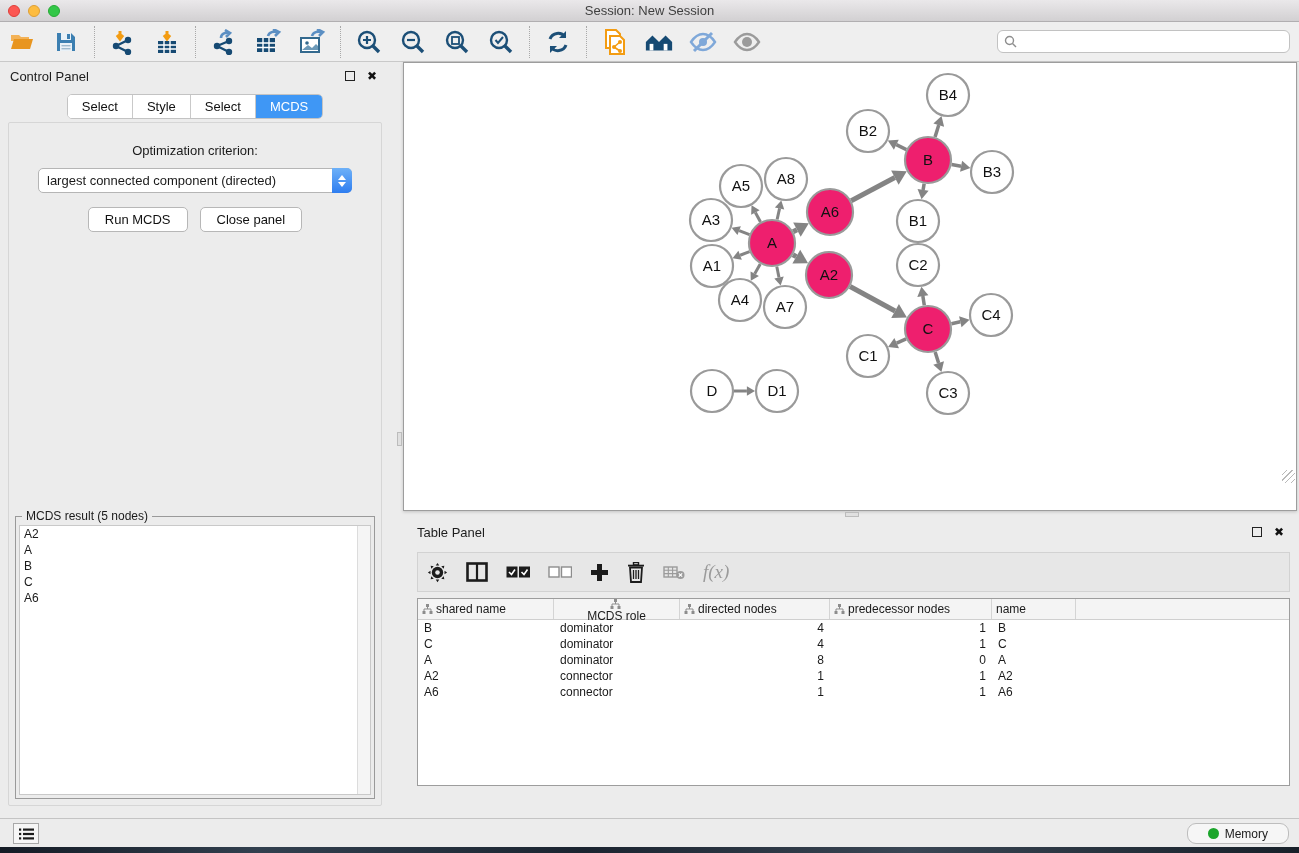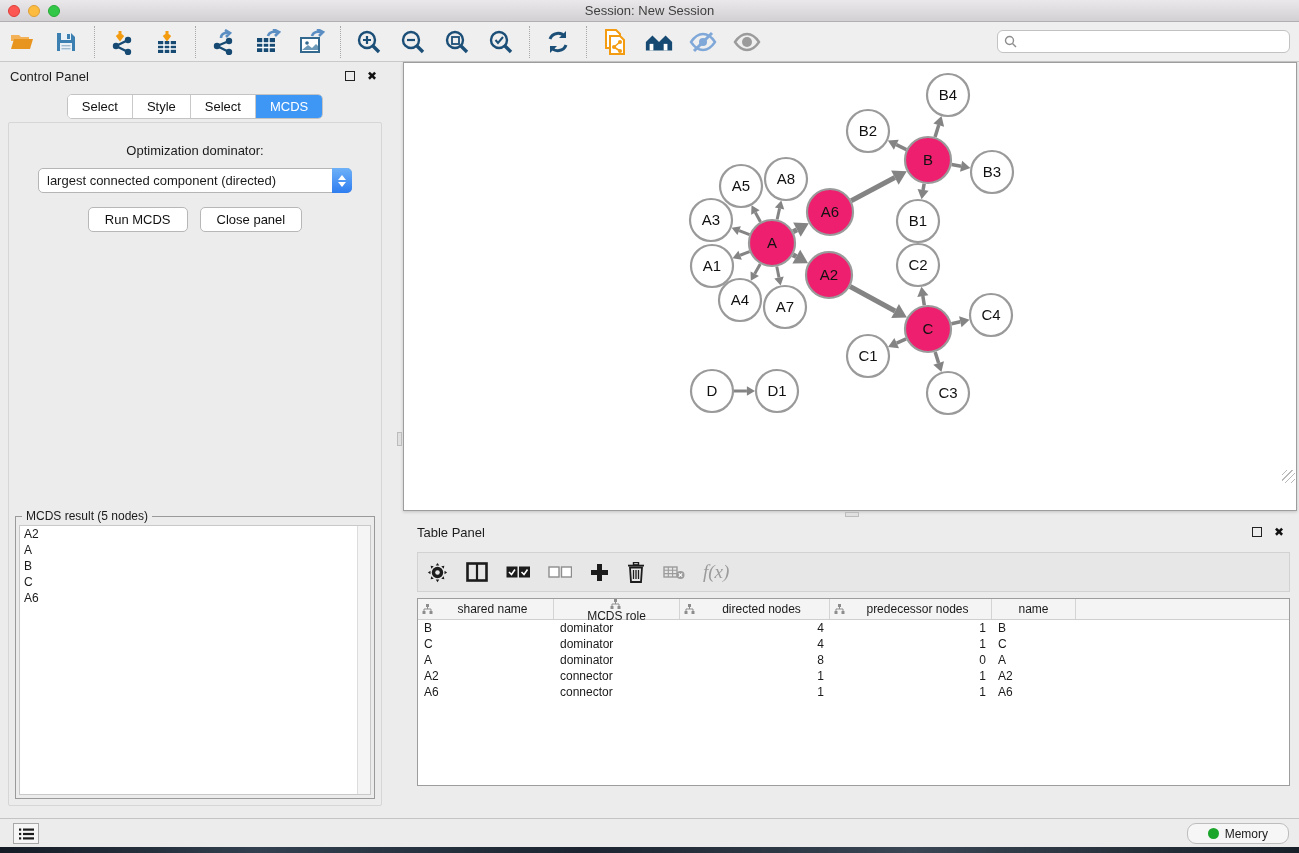--- a/index.html
+++ b/index.html
@@ -81,21 +81,21 @@
   .table-panel { position:absolute; left:403px; top:518px; width:896px; height:300px; background:#ececec; }
   .tp-toolbar { position:absolute; left:14px; right:9px; top:34px; height:40px;
     background:#e7e7e7; border:1px solid #d2d2d2; display:flex; align-items:center; }
   .tp-icon { margin:0 9px; display:flex; align-items:center; justify-content:center; color:#1c1c1c; }
   .tp-icon.disabled { color:#9b9b9b; }
   .fx { font-family:"Liberation Serif",serif; font-style:italic; font-size:19px; color:#9b9b9b; }
   .tp-table { position:absolute; left:14px; right:9px; top:80px; height:188px;
     background:#fff; border:1px solid #9d9d9d; overflow:hidden; }
   .tp-header { display:flex; height:21px; border-bottom:1px solid #cfcfcf; background:#f4f4f4; font-size:12px; }
   .tp-hcell { display:flex; align-items:center; border-right:1px solid #d4d4d4; padding:0 4px; }
-  .tp-hcell .hlabel { flex:1; text-align:center; }
+  .tp-hcell .hlabel { flex:1; }
   .tp-rows { font-size:12px; }
   .tp-row { display:flex; height:16px; line-height:16px; }
   .tp-cell { padding:0 6px; white-space:nowrap; overflow:hidden; }
   .num { text-align:right; }
   .tp-tabs { position:absolute; left:0; right:0; bottom:12px; display:flex; justify-content:center; }
 
   
   .statusbar { position:absolute; left:0; top:818px; width:100%; height:29px;
     background:#ececec; border-top:1px solid #c4c4c4; }
   .list-btn { position:absolute; left:13px; top:4px; width:26px; height:21px; background:#f6f6f6;
@@ -273,21 +273,21 @@
     </div>
     <div class="seg-tabs">
       <div class="seg" id="cp-tabs">
           <div class="seg-tab">Select</div>
           <div class="seg-tab">Style</div>
           <div class="seg-tab">Select</div>
           <div class="seg-tab selected">MCDS</div>
         </div>
     </div>
     <div class="cp-body">
-      <div class="opt-label">Optimization dominator:</div>
+      <div class="opt-label">Optimization criterion:</div>
       <div class="dropdown">
         <span class="dd-text">largest connected component (directed)</span>
         <span class="dd-stepper">
             <span class="dd-up"></span>
             <span class="dd-down"></span>
           </span>
       </div>
       <div class="cp-buttons">
         <button class="mac-btn">Run MCDS</button>
         <button class="mac-btn">Close panel</button>

